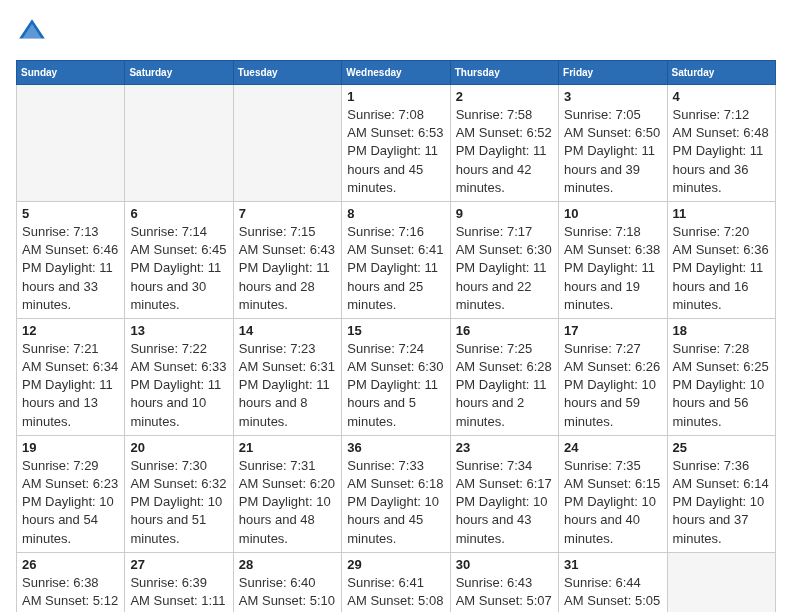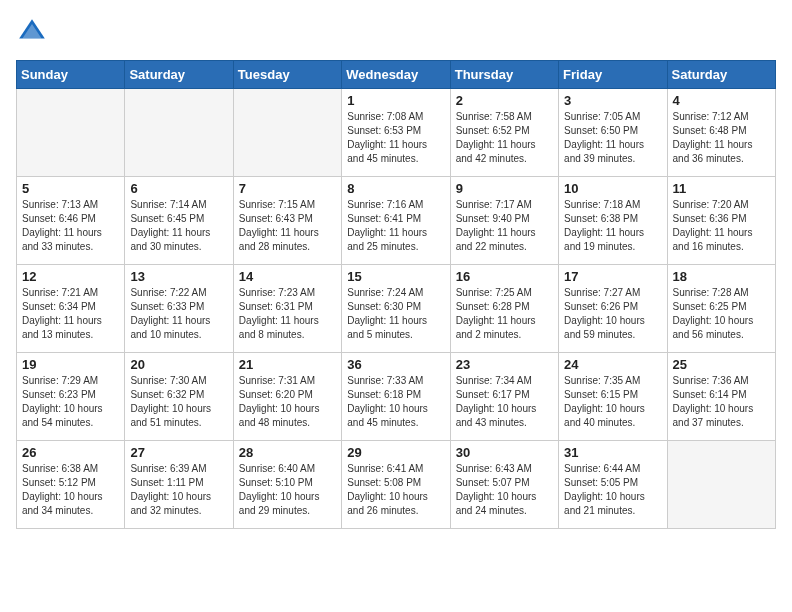--- a/index.html
+++ b/index.html
@@ -54,21 +54,21 @@
       color: #444;
     }
     table {
       width: 100%;
       border-collapse: collapse;
       table-layout: fixed;
     }
     th {
       background-color: #2a6db5;
       color: #fff;
-      font-size: 13px;
+      font-size: 10px;
       font-weight: bold;
       padding: 6px 4px;
       text-align: left;
       border: 1px solid #1a5a9a;
     }
     td {
       border: 1px solid #ccc;
       vertical-align: top;
       padding: 4px 5px;
       height: 88px;
@@ -78,21 +78,21 @@
       background: #f5f5f5;
     }
     .day-number {
       font-size: 13px;
       font-weight: bold;
       color: #222;
       display: block;
       margin-bottom: 2px;
     }
     .day-info {
-      font-size: 10px;
+      font-size: 13px;
       color: #333;
       line-height: 1.4;
     }
     tr:nth-child(even) td:not(.empty) {
       background: #fff;
     }
     tr td {
       background: #fff;
     }
   </style>
@@ -179,21 +179,21 @@
         </td>
         <td>
           <span class="day-number">8</span>
           <div class="day-info">Sunrise: 7:16 AM
 Sunset: 6:41 PM
 Daylight: 11 hours and 25 minutes.</div>
         </td>
         <td>
           <span class="day-number">9</span>
           <div class="day-info">Sunrise: 7:17 AM
-Sunset: 9:40 PM
+Sunset: 6:30 PM
 Daylight: 11 hours and 22 minutes.</div>
         </td>
         <td>
           <span class="day-number">10</span>
           <div class="day-info">Sunrise: 7:18 AM
 Sunset: 6:38 PM
 Daylight: 11 hours and 19 minutes.</div>
         </td>
         <td>
           <span class="day-number">11</span>

